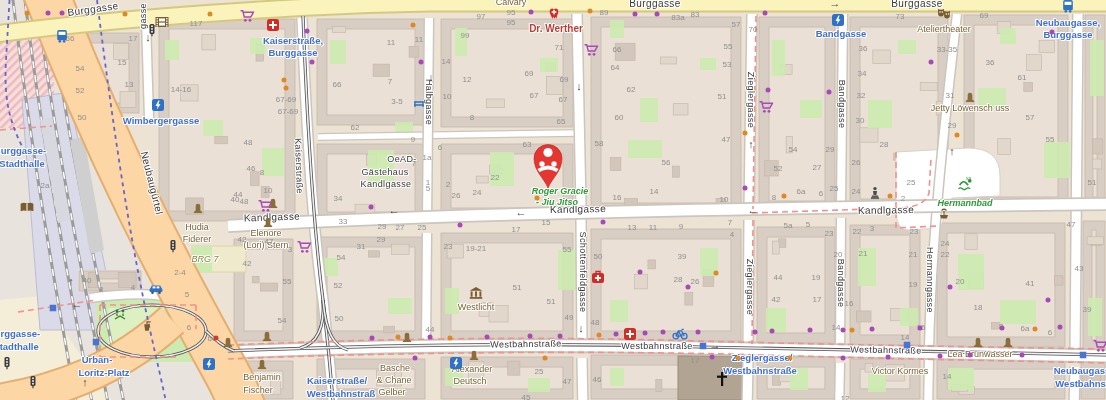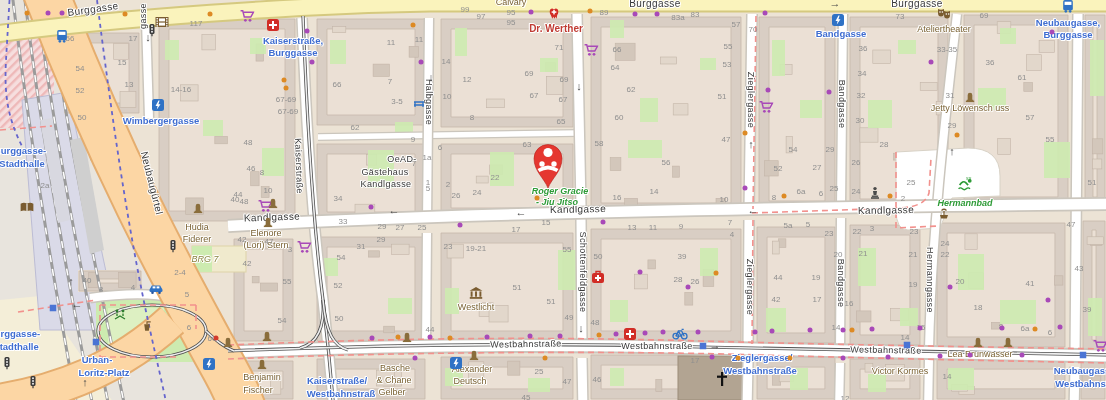--- a/index.html
+++ b/index.html
@@ -378,21 +378,21 @@
       <div class="lab num" style="left: 414px; top: 163px;">7</div>
       <div class="lab num" style="left: 428px; top: 188px;">5</div>
       <div class="lab num" style="left: 244px; top: 201px;">48</div>
       <div class="lab num" style="left: 235px; top: 199px;">40</div>
       <div class="lab num" style="left: 262px; top: 172px;">8</div>
       <div class="lab num" style="left: 268px; top: 190px;">10</div>
       <div class="lab num" style="left: 391px; top: 42px;">11</div>
       <div class="lab num" style="left: 419px; top: 39px;">11</div>
       <div class="lab num" style="left: 390px; top: 81px;">7</div>
       <div class="lab num" style="left: 397px; top: 101px;">3-5</div>
-      <div class="lab num" style="left: 465px; top: 9px;">99</div>
+      <div class="lab num" style="left: 465px; top: 35px;">99</div>
       <div class="lab num" style="left: 481px; top: 16px;">97</div>
       <div class="lab num" style="left: 511px; top: 12px;">95</div>
       <div class="lab num" style="left: 511px; top: 22px;">95</div>
       <div class="lab num" style="left: 338px; top: 198px;">34</div>
       <div class="lab num" style="left: 427px; top: 157px;">1a</div>
       <div class="lab num" style="left: 428px; top: 182px;">1</div>
       <div class="lab num" style="left: 440px; top: 147px;">6</div>
       <div class="lab num" style="left: 446px; top: 61px;">14</div>
       <div class="lab num" style="left: 467px; top: 79px;">12</div>
       <div class="lab num" style="left: 447px; top: 96px;">10</div>

